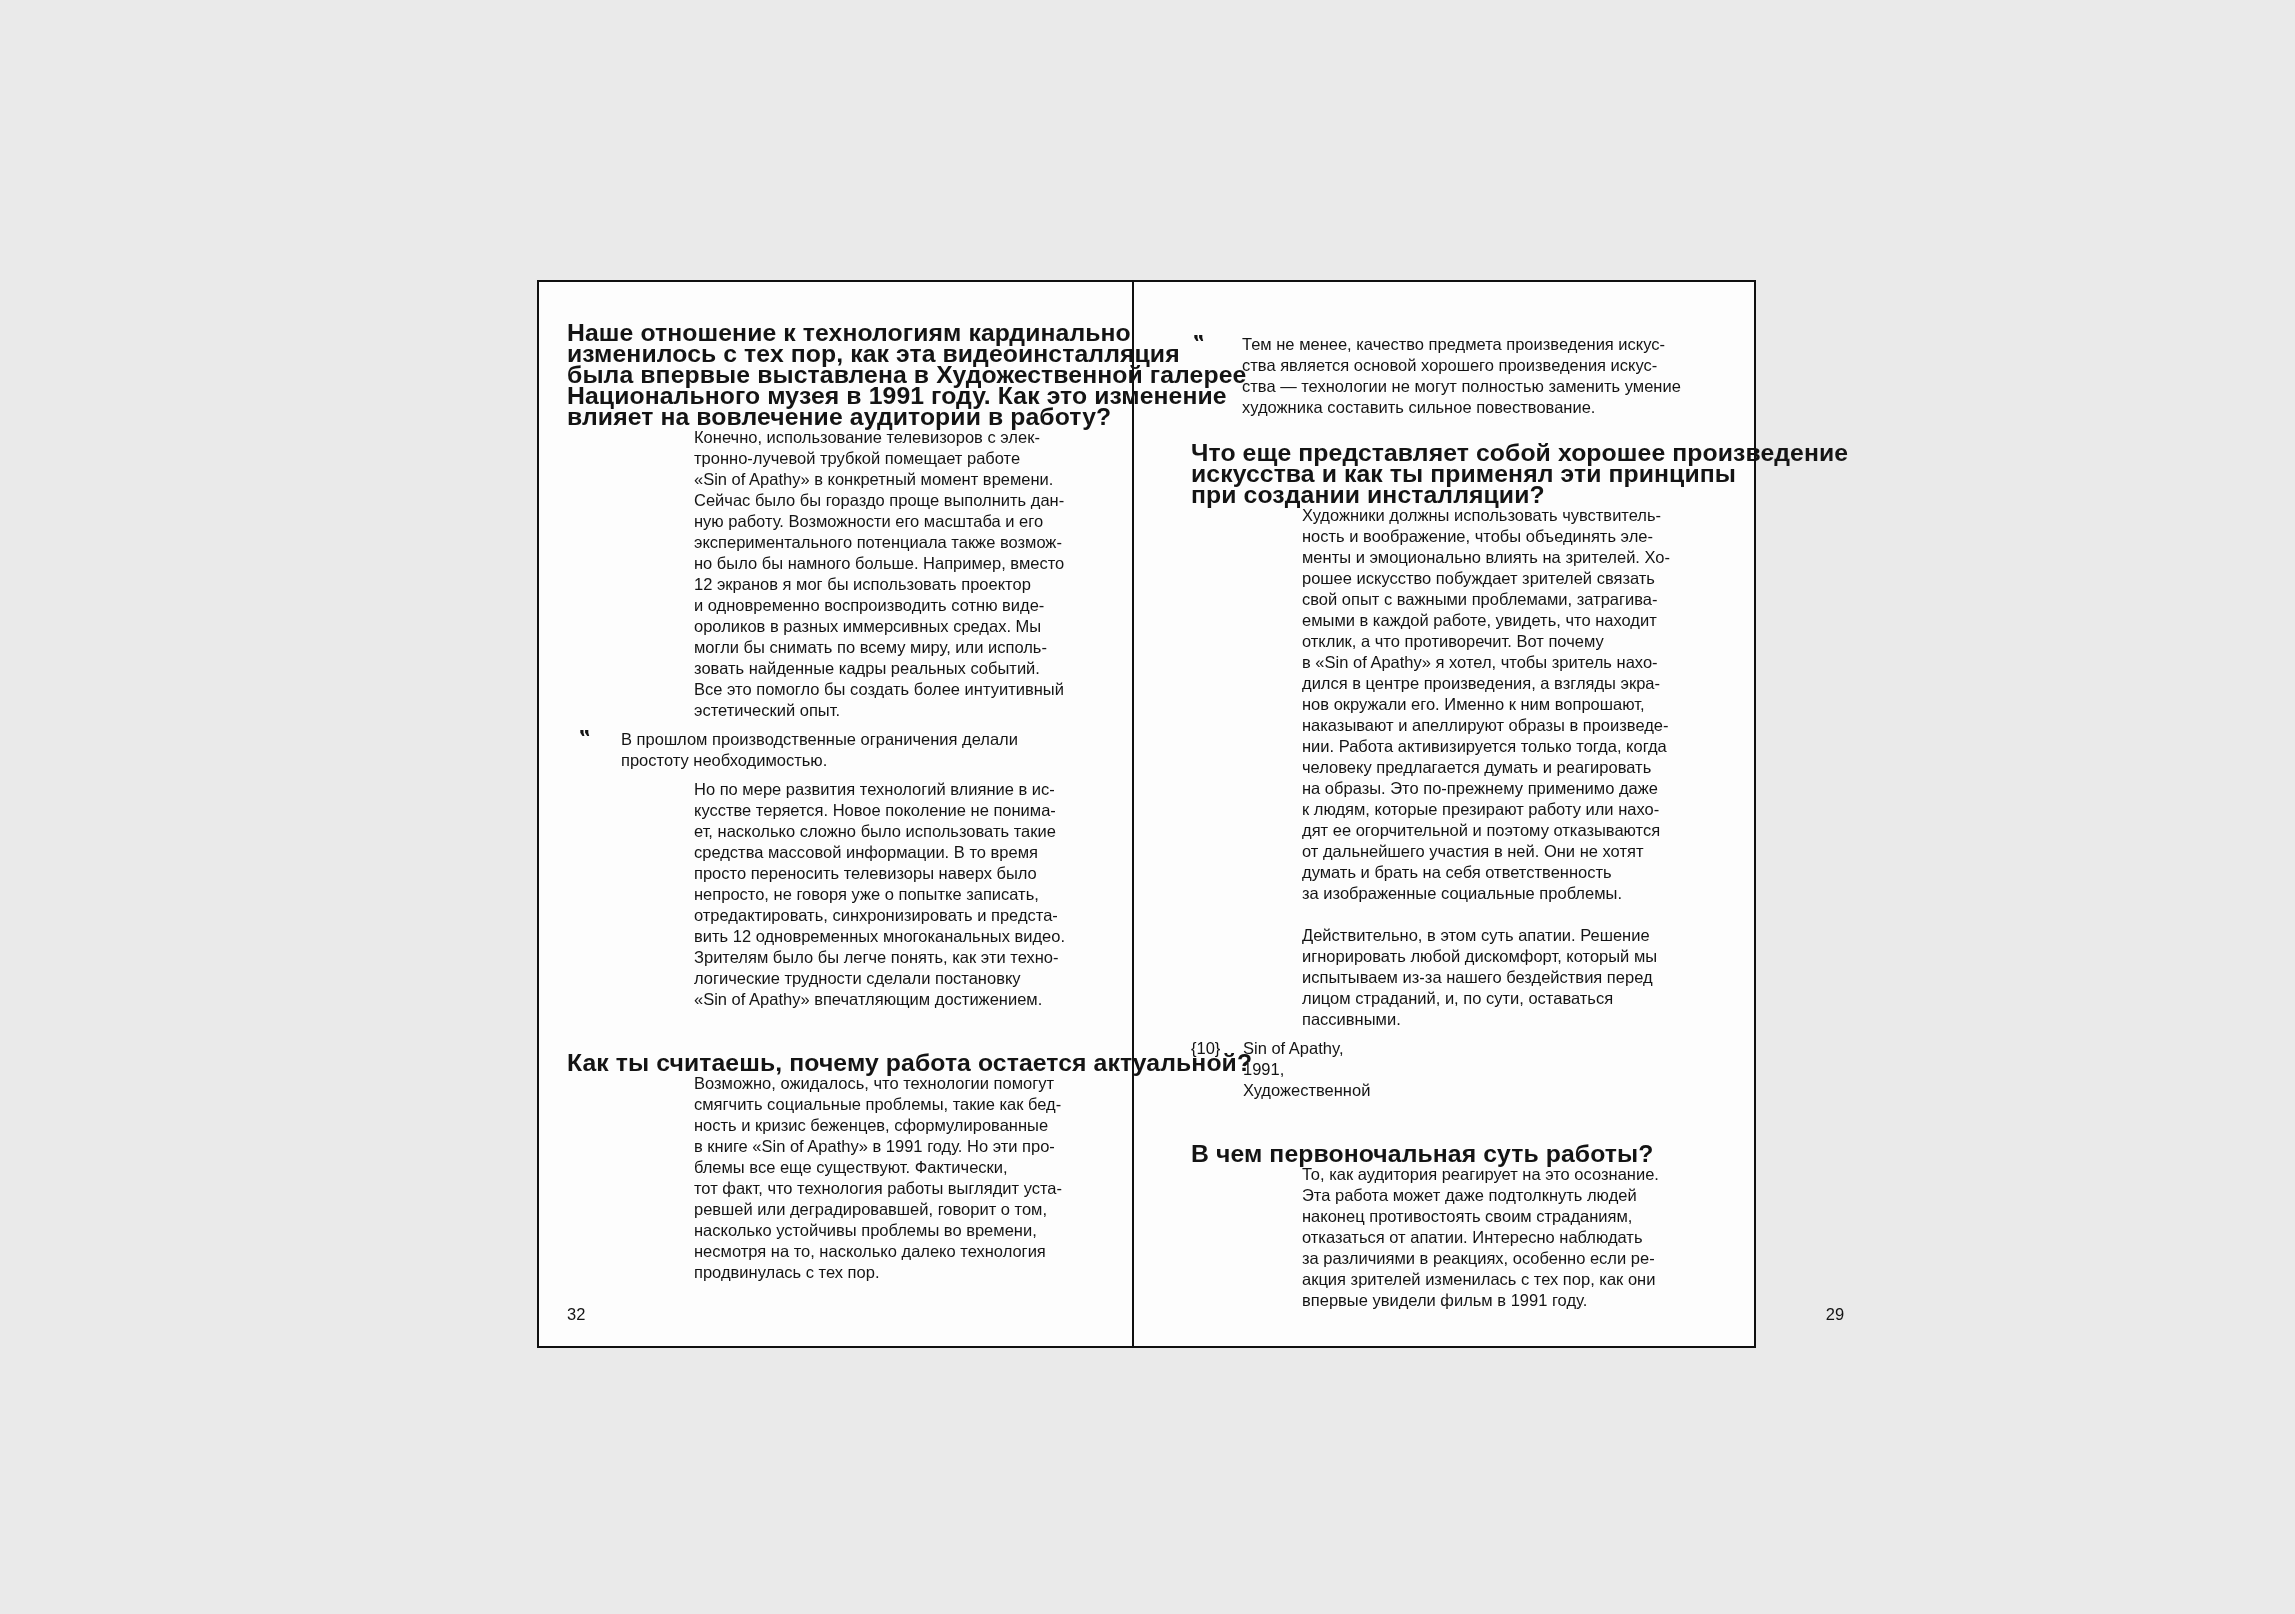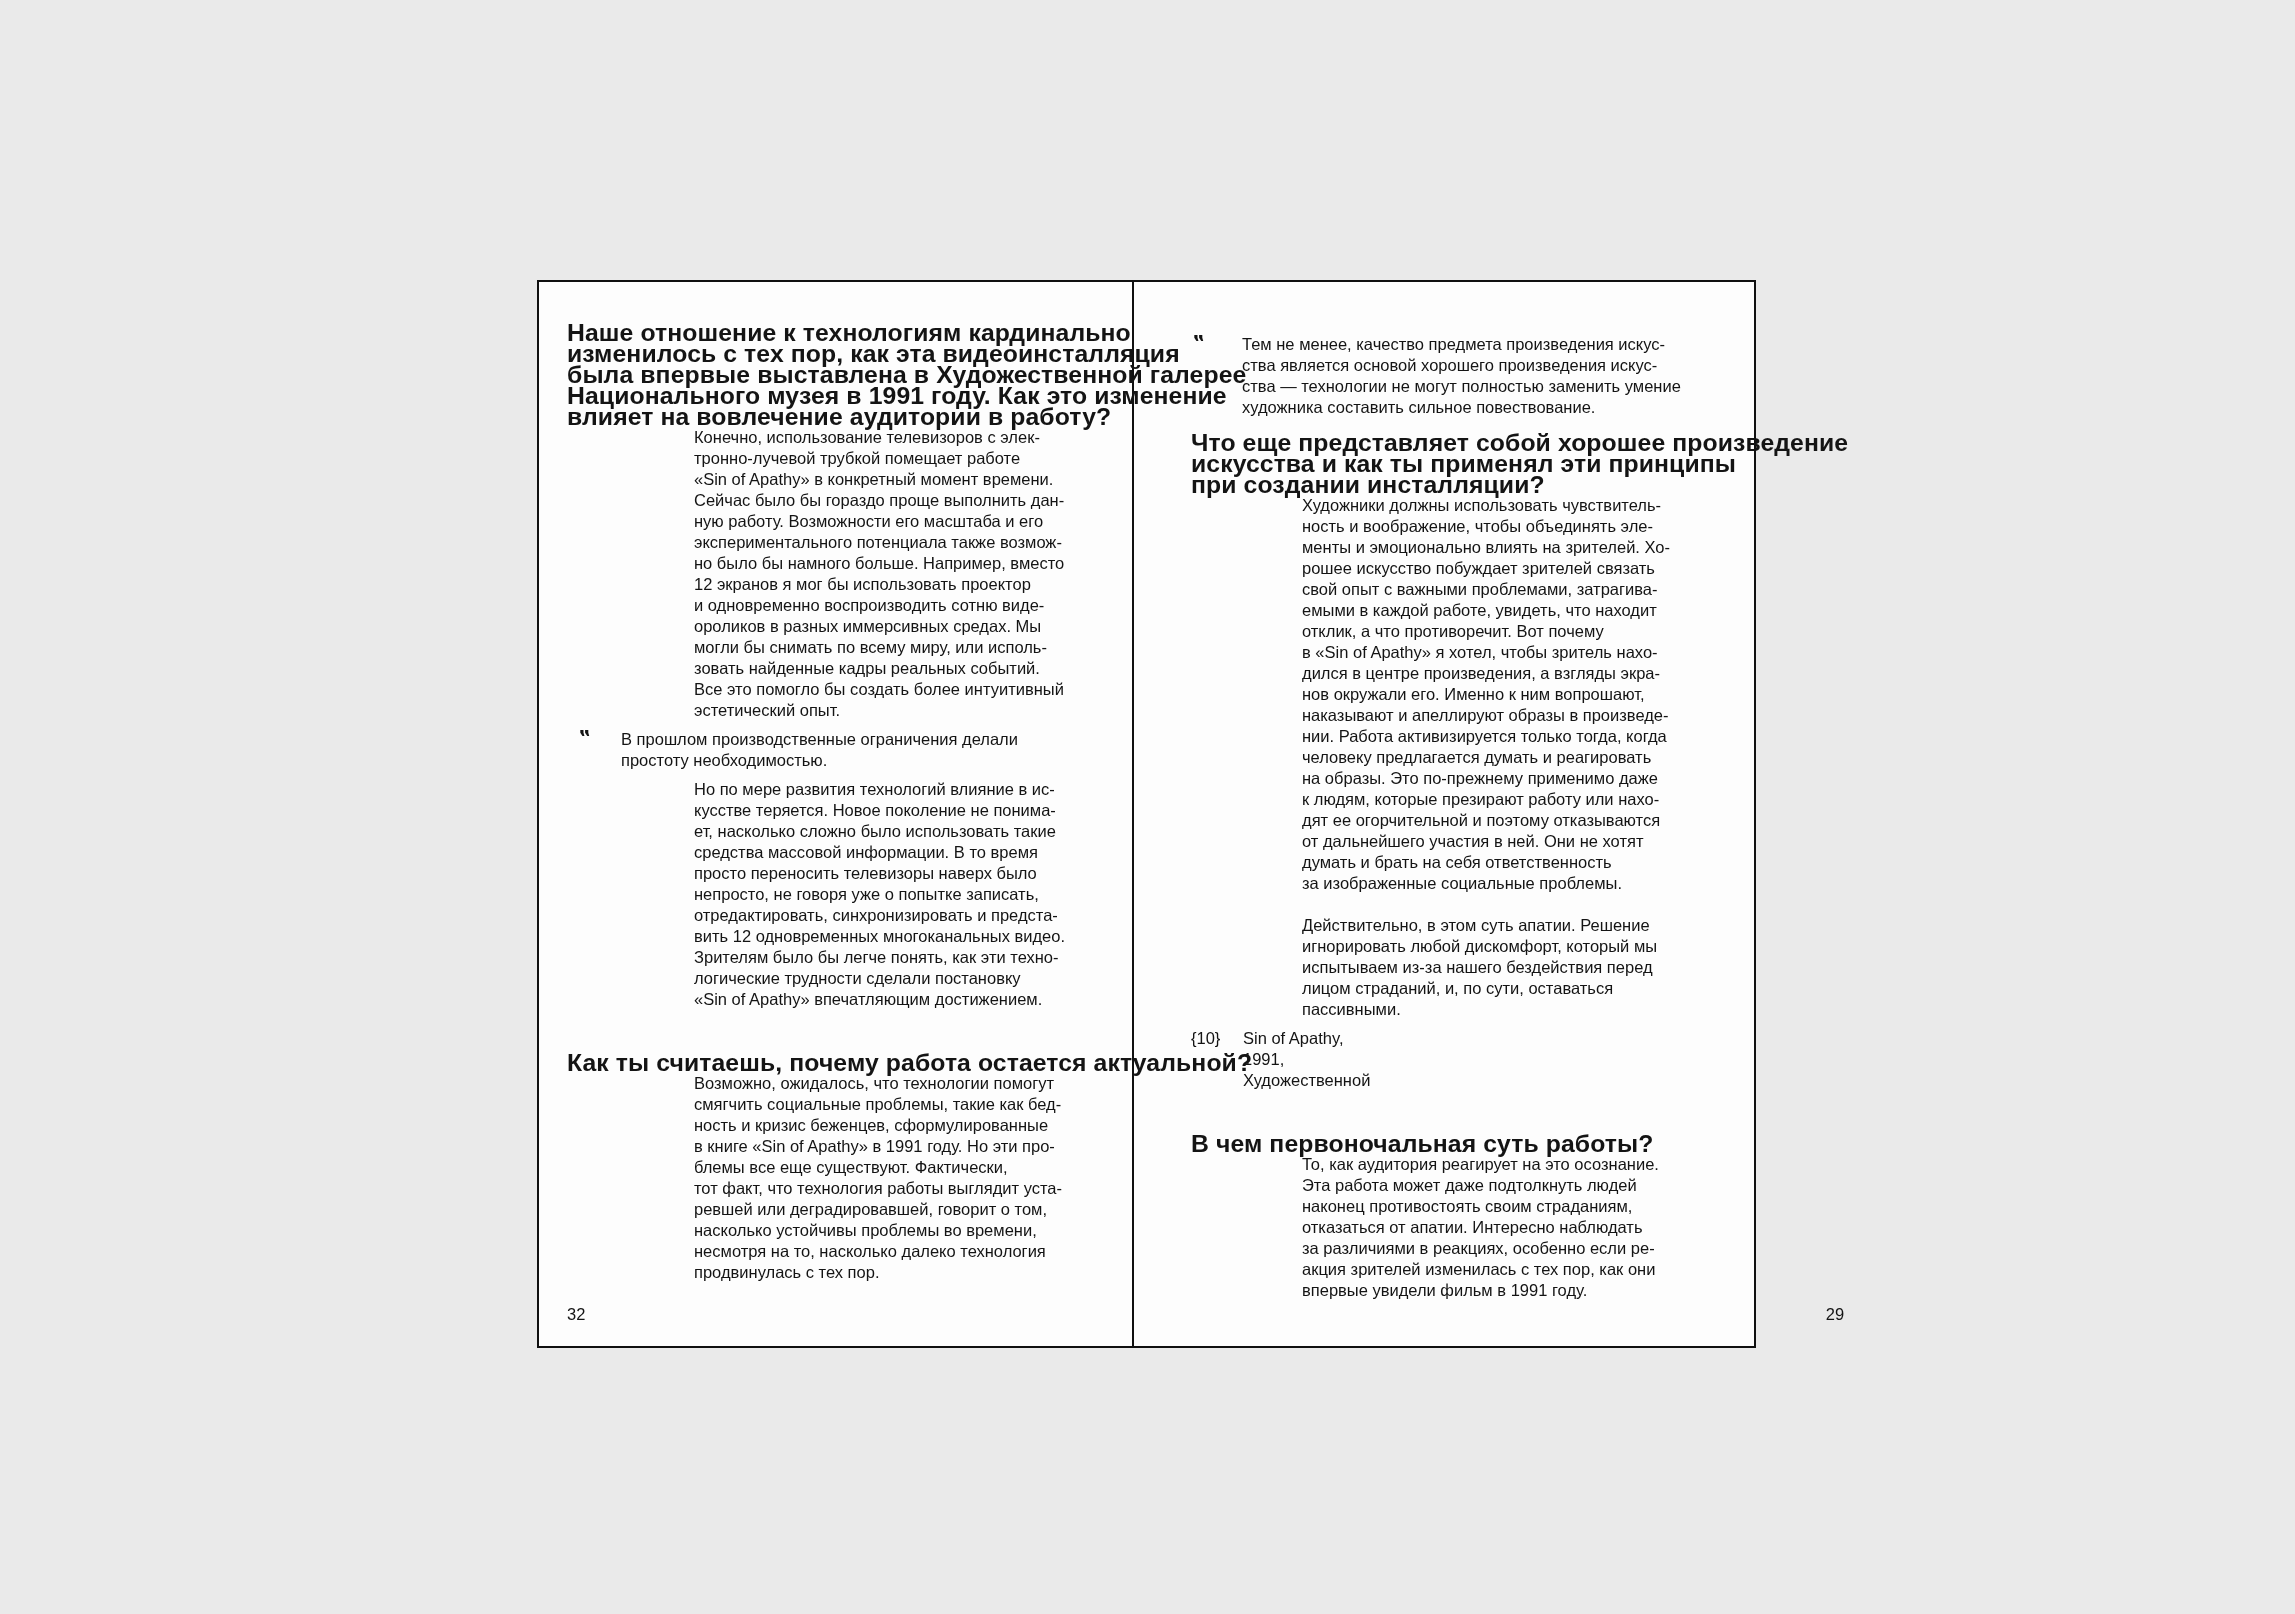--- a/index.html
+++ b/index.html
@@ -72,21 +72,21 @@
     position: relative;
     padding-left: 44px;
   }
   .fnlabel {
     position: absolute;
     left: 0;
     top: 0;
     white-space: pre;
   }
   .gap1 { margin-top: 21px; }
-  .gapq { margin-top: 14px; }
+  .gapq { margin-top: 24px; }
   .gap2 { margin-top: 42px; }
   .pagenum {
     position: absolute;
     bottom: 21.5px;
     white-space: pre;
   }
   .pn-left { left: 28px; }
   .pn-right { right: 36px; }
 </style>
 </head>

